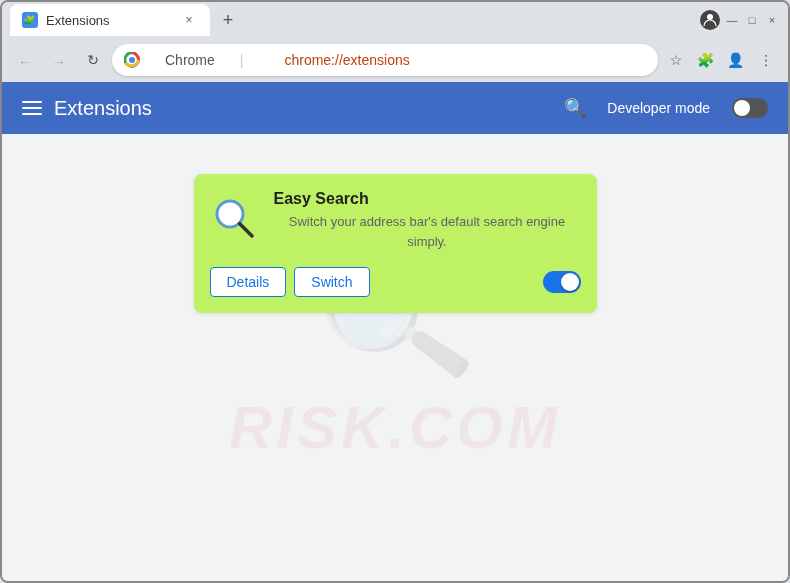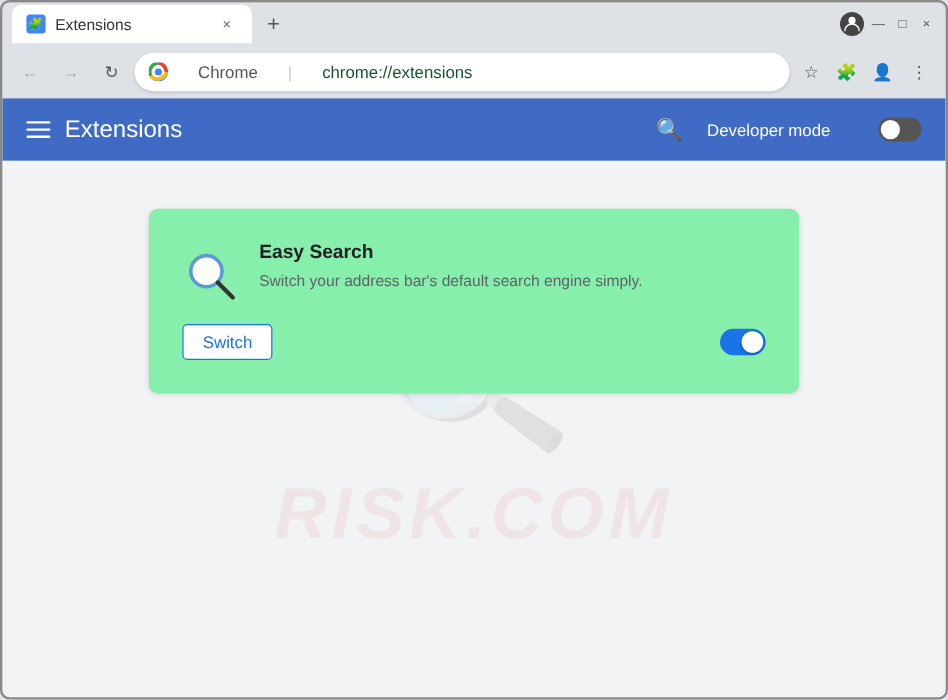--- a/index.html
+++ b/index.html
@@ -147,22 +147,23 @@
     }
     .chrome-text {
       color: #555;
       font-size: 14px;
     }
     .address-divider {
       color: #ccc;
       font-size: 14px;
     }
     .address-url {
-      color: #14532d;
-      font-size: 14px;
+      color: #c2410c;
+      font-size: 14px;
+      margin-left: 16px;
     }
     .nav-icons-right {
       display: flex;
       align-items: center;
       gap: 2px;
     }
     .nav-icon-btn {
       width: 28px;
       height: 28px;
       border-radius: 50%;
@@ -204,21 +205,21 @@
     }
     .header-search-icon {
       color: white;
       font-size: 18px;
       cursor: pointer;
       margin-right: 8px;
     }
     .dev-mode-label {
       color: white;
       font-size: 14px;
-      margin-right: 28px;
+      margin-right: 10px;
     }
     .toggle-switch {
       width: 36px;
       height: 20px;
       background: #555;
       border-radius: 10px;
       position: relative;
       cursor: pointer;
     }
     .toggle-knob {
@@ -266,24 +267,24 @@
     .watermark-text {
       font-size: 60px;
       font-weight: 900;
       color: #e88;
       letter-spacing: 4px;
       font-style: italic;
     }
 
     
     .ext-card {
-      background: #86efac;
+      background: #bef264;
       border-radius: 8px;
-      padding: 28px;
-      width: 542px;
+      padding: 16px;
+      width: 403px;
       box-shadow: 0 1px 4px rgba(0,0,0,0.1);
       margin-top: 10px;
       position: relative;
       z-index: 1;
     }
     .ext-card-top {
       display: flex;
       align-items: flex-start;
       gap: 16px;
       margin-bottom: 16px;
@@ -307,20 +308,21 @@
     .ext-name {
       font-size: 16px;
       font-weight: 600;
       color: #202124;
       margin-bottom: 4px;
     }
     .ext-description {
       font-size: 13px;
       color: #5f6368;
       line-height: 1.5;
+      text-align: center;
     }
     .ext-card-bottom {
       display: flex;
       align-items: center;
       gap: 8px;
     }
     .ext-btn {
       padding: 6px 16px;
       border-radius: 4px;
       font-size: 14px;
@@ -447,20 +449,21 @@
           <circle cx="18" cy="18" r="13" stroke="#5b9bd5" stroke-width="3" fill="white"></circle>
           <line x1="27.5" y1="27.5" x2="40" y2="40" stroke="#333" stroke-width="3.5" stroke-linecap="round"></line>
         </svg>
       </div>
       <div class="ext-info">
         <div class="ext-name">Easy Search</div>
         <div class="ext-description">Switch your address bar's default search engine simply.</div>
       </div>
     </div>
     <div class="ext-card-bottom">
+      <button class="ext-btn">Details</button>
       <button class="ext-btn">Switch</button>
       <div class="ext-toggle-spacer"></div>
       <div class="ext-toggle">
         <div class="ext-toggle-knob"></div>
       </div>
     </div>
   </div>
 </div>
 
 </body></html>

